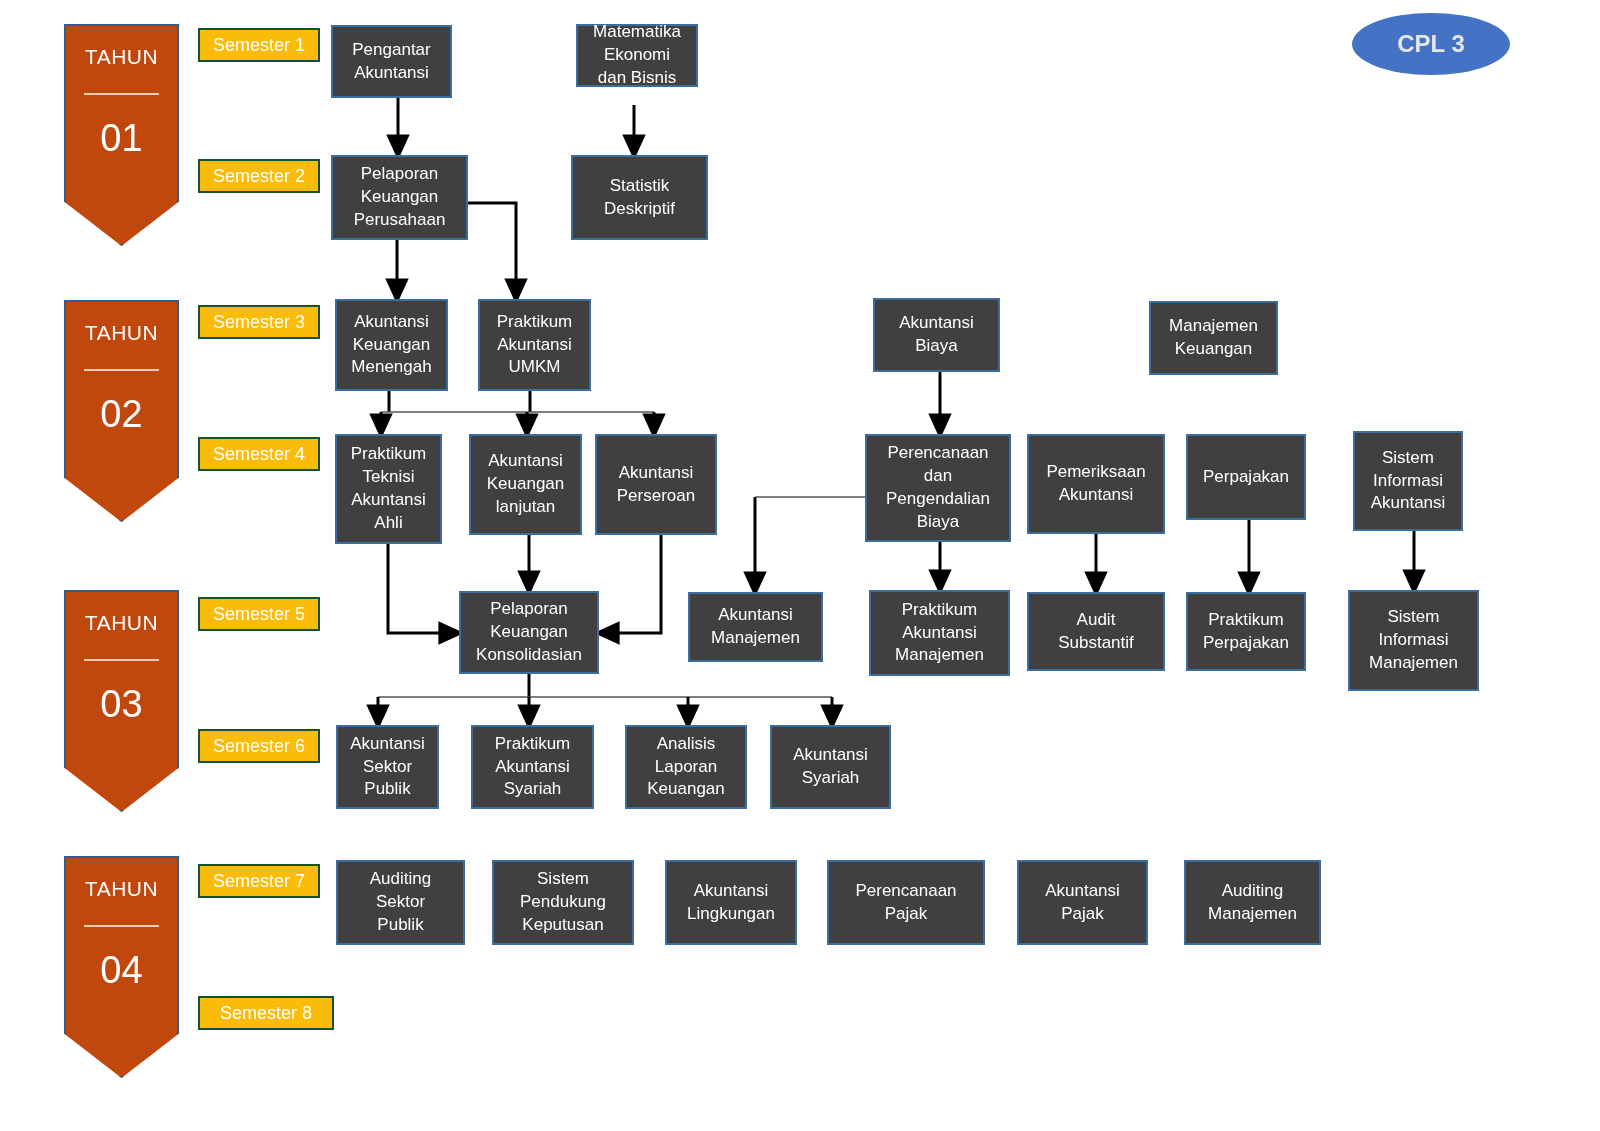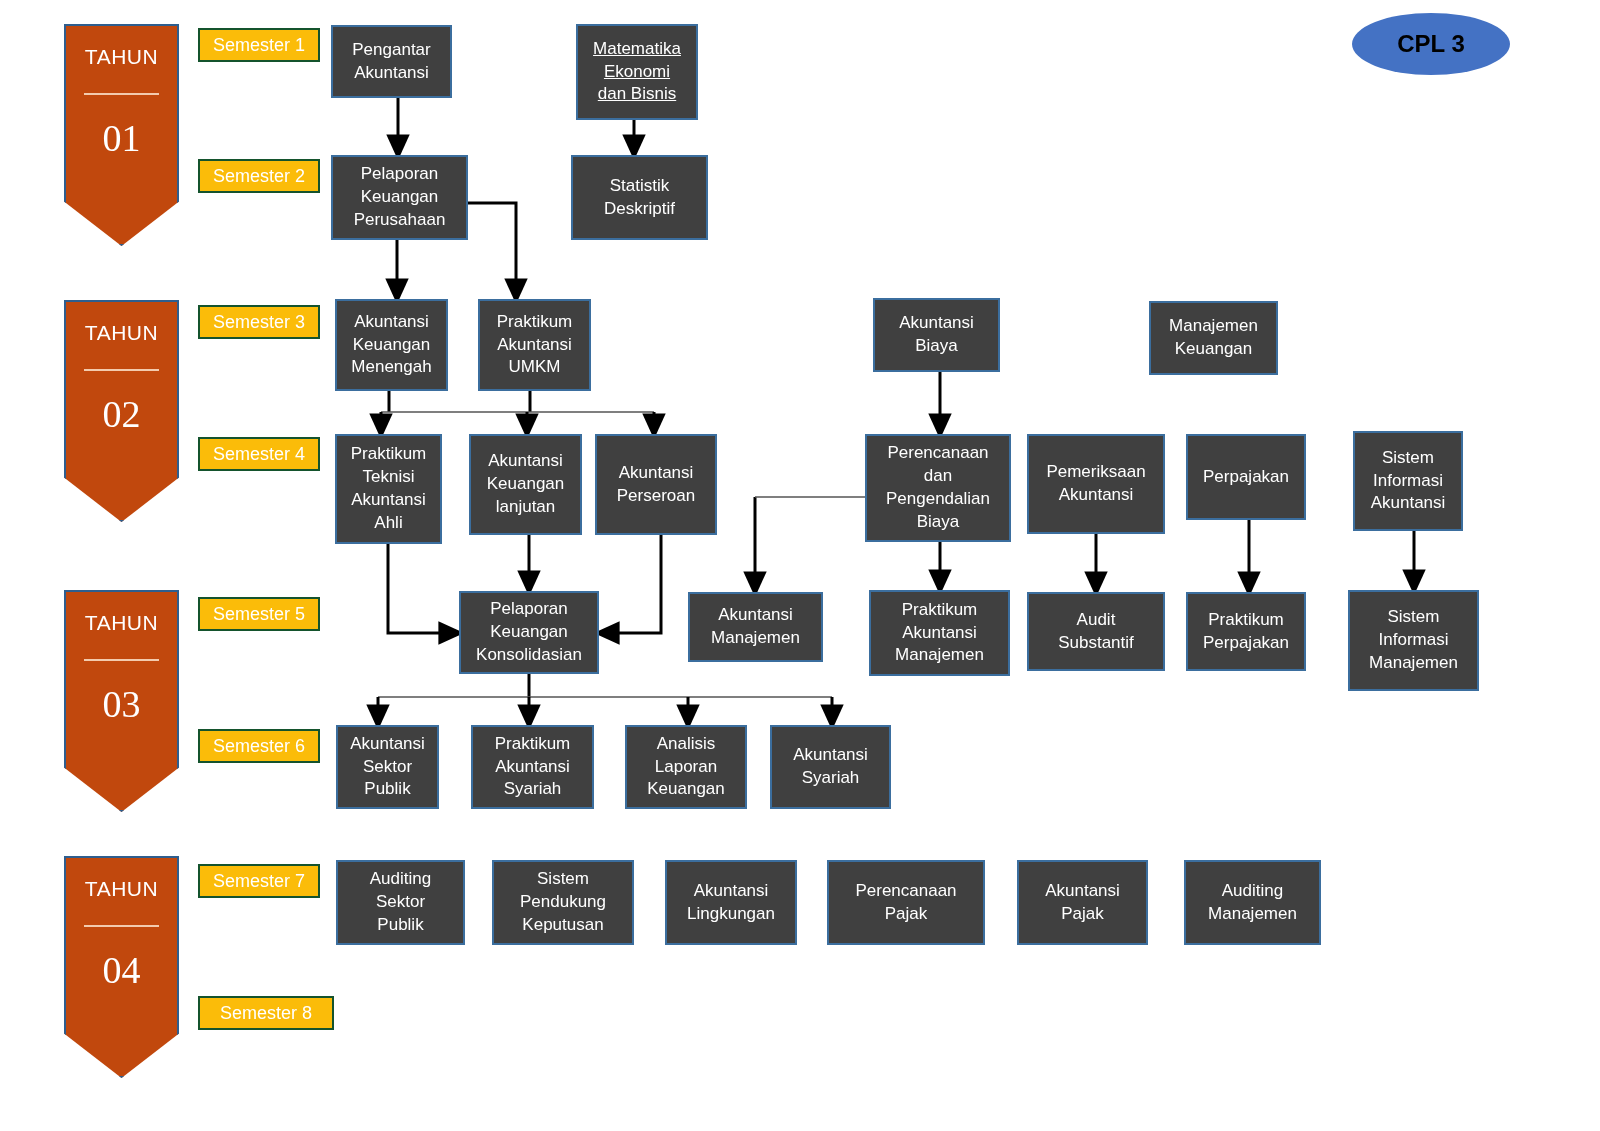--- a/index.html
+++ b/index.html
@@ -52,21 +52,20 @@
     width: 68%;
     height: 2px;
     background: #F3CBAE;
     margin: 26px 0 0 0;
   }
   .year-banner .year-num {
     color: #FFFFFF;
     font-size: 38px;
     line-height: 1;
     margin-top: 24px;
-    font-family: Liberation Serif, serif;
   }
 
   
   .sem-chip {
     position: absolute;
     z-index: 3;
     box-sizing: border-box;
     background: #FBBC09;
     border: 2px solid #14532d;
     color: #FFFFFF;
@@ -94,21 +93,21 @@
     padding: 4px 6px;
     white-space: pre-line;
   }
 
   
   .cpl-badge {
     position: absolute;
     z-index: 3;
     background: #4472C4;
     border-radius: 50%;
-    color: #000000;
+    color: #e5e5e5;
     font-size: 24px;
     font-weight: bold;
     display: flex;
     align-items: center;
     justify-content: center;
     text-align: left;
   }
 </style>
 </head>
 <body>
@@ -211,21 +210,21 @@
       <div class="sem-chip" style="left: 198px; top: 437px; width: 122px; height: 34px;">Semester 4</div>
       <div class="sem-chip" style="left: 198px; top: 597px; width: 122px; height: 34px;">Semester 5</div>
       <div class="sem-chip" style="left: 198px; top: 729px; width: 122px; height: 34px;">Semester 6</div>
       <div class="sem-chip" style="left: 198px; top: 864px; width: 122px; height: 34px;">Semester 7</div>
       <div class="sem-chip" style="left: 198px; top: 996px; width: 136px; height: 34px;">Semester 8</div>
     </div>
 
   <div id="courses-layer">
       <div class="course" style="left: 331px; top: 25px; width: 121px; height: 73px;">Pengantar
 Akuntansi</div>
-      <div class="course" style="left: 576px; top: 24px; width: 122px; height: 96px; text-decoration: underline;">Matematika
+      <div class="course" style="left: 576px; top: 24px; width: 122px; height: 63px;">Matematika
 Ekonomi
 dan Bisnis</div>
       <div class="course" style="left: 331px; top: 155px; width: 137px; height: 85px;">Pelaporan
 Keuangan
 Perusahaan</div>
       <div class="course" style="left: 571px; top: 155px; width: 137px; height: 85px;">Statistik
 Deskriptif</div>
       <div class="course" style="left: 335px; top: 299px; width: 113px; height: 92px;">Akuntansi
 Keuangan
 Menengah</div>

